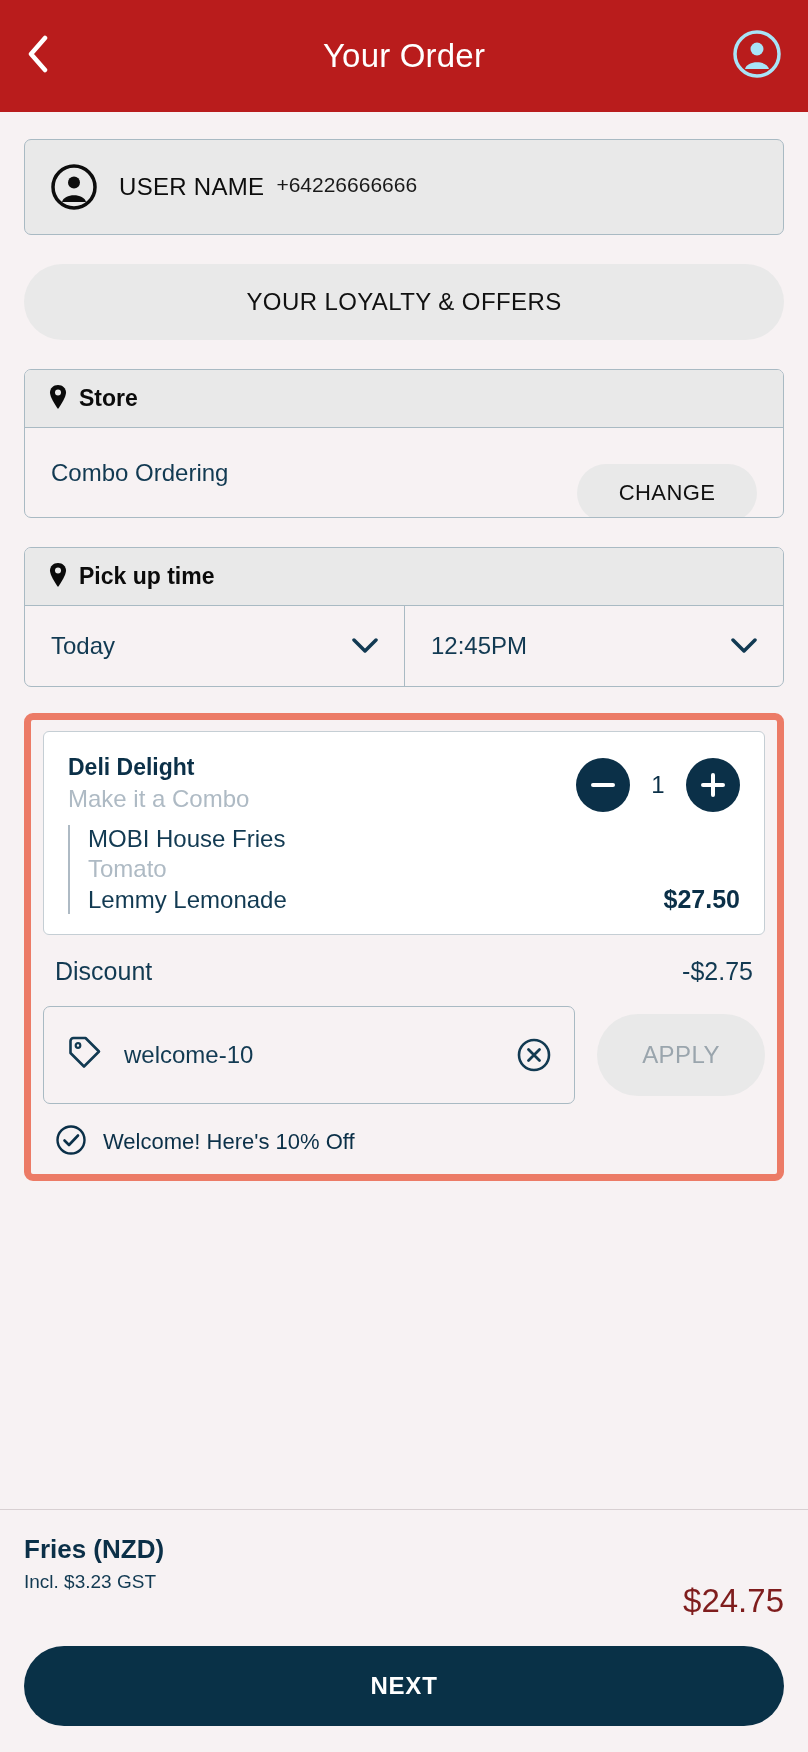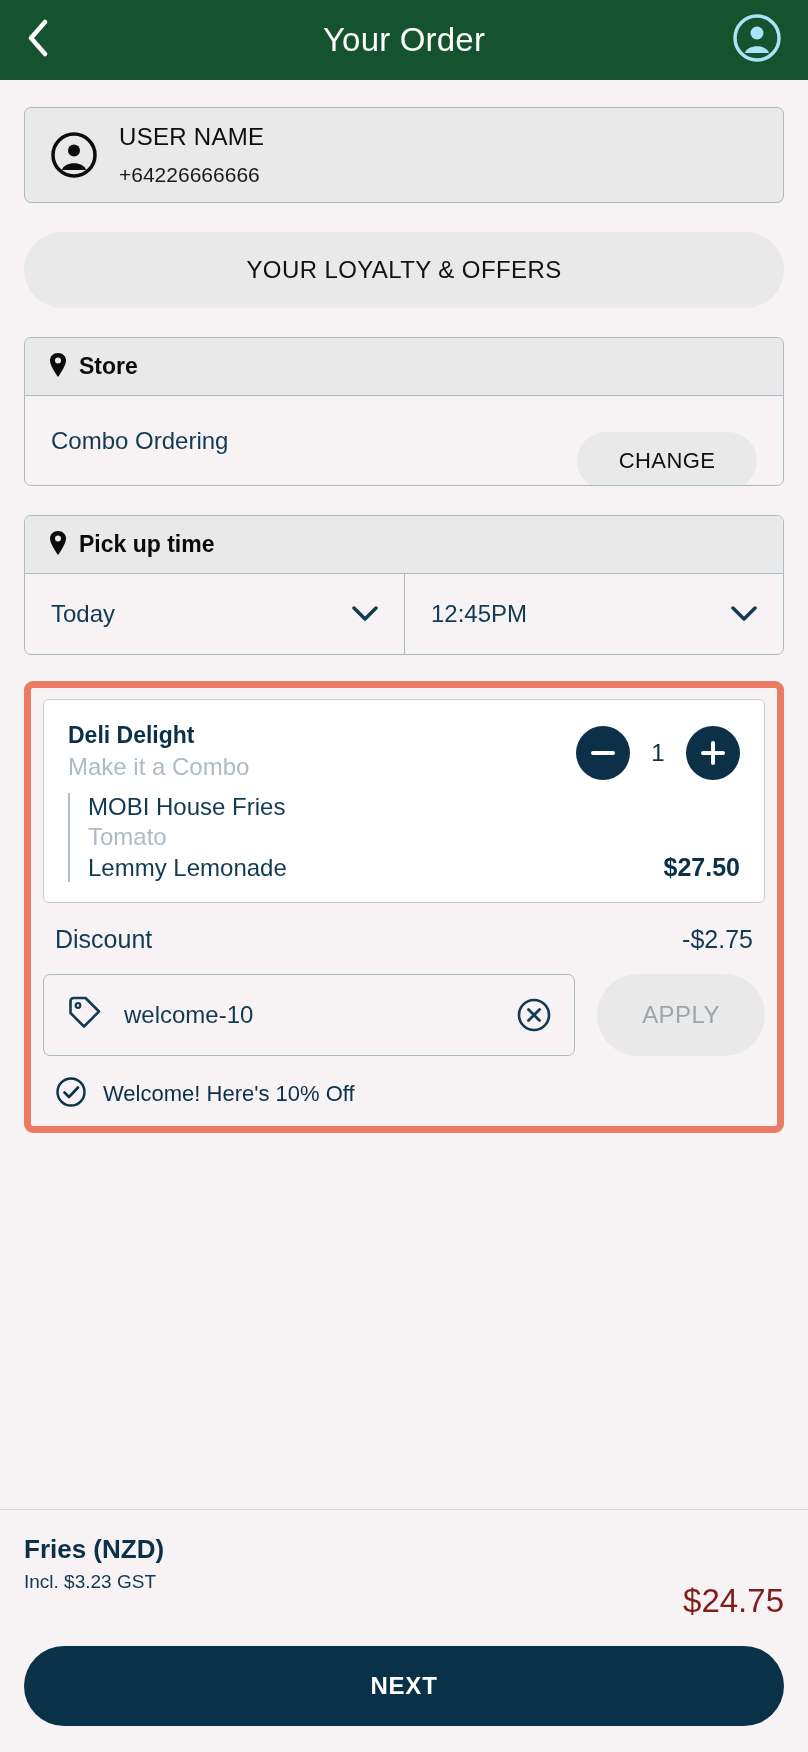--- a/index.html
+++ b/index.html
@@ -11,22 +11,22 @@
   }
   .screen {
     position: relative;
     width: 808px; height: 1752px;
     background: #f7f2f3;
     display: flex; flex-direction: column;
   }
 
   
   .header {
-    height: 80px;
-    background: #14532d;
+    height: 112px;
+    background: #b91c1c;
     display: flex; align-items: center;
     padding: 0 26px;
     flex: 0 0 auto;
     position: relative;
   }
   .back-btn {
     width: 44px; height: 44px;
     display: flex; align-items: center; justify-content: flex-start;
     cursor: pointer;
   }
@@ -58,21 +58,21 @@
   .user-card {
     margin-top: 27px;
     height: 96px;
     background: #e9e9e9;
     border: 1px solid #a9bac3;
     border-radius: 7px;
     display: flex; align-items: center;
     padding: 0 26px;
   }
   .user-avatar { flex: 0 0 auto; margin-right: 22px; display:flex; }
-  .user-text { display: flex; flex-direction: column; gap: 12px; }
+  .user-text { display: flex; flex-direction: row; gap: 12px; }
   .user-name { font-size: 24px; color: #0d0d0d; letter-spacing: 0.3px; }
   .user-phone { font-size: 21px; color: #1a1a1a; }
 
   
   .loyalty {
     margin-top: 29px;
     height: 76px;
     background: #e9e9e9;
     border-radius: 38px;
     display: flex; align-items: center; justify-content: center;
@@ -175,21 +175,21 @@
 
   .discount-row {
     display: flex; 
     padding: 22px 12px 20px 12px;
   }
   .discount-label { font-size: 25px; color: #123a52; }
   .discount-value { margin-left: auto; font-size: 25px; color: #123a52; }
 
   .promo-row { display: flex; align-items: center; gap: 22px; }
   .promo-input {
-    flex: 1 1 auto; height: 82px;
+    flex: 1 1 auto; height: 98px;
     background: #f7f2f3;
     border: 1px solid #a9bac3;
     border-radius: 7px;
     display: flex; align-items: center;
     padding: 0 22px;
     gap: 22px;
     cursor: text;
   }
   .promo-value {
     font-size: 24px; color: #123a52;

